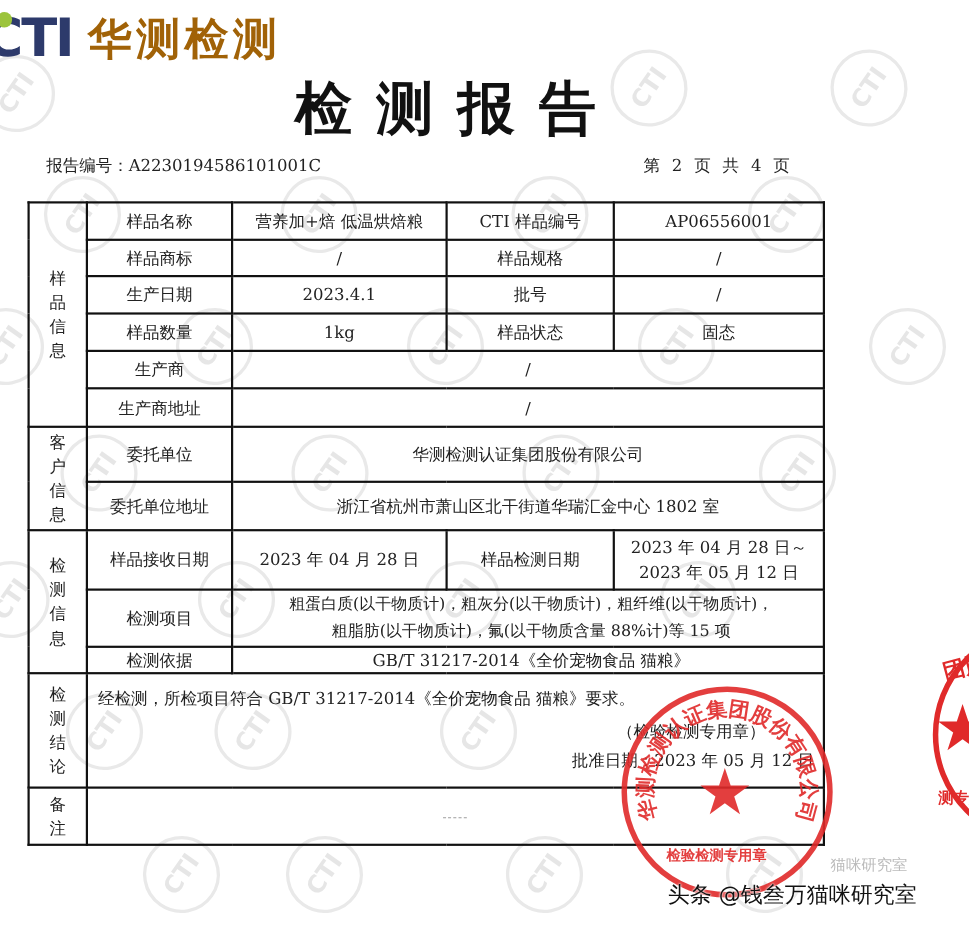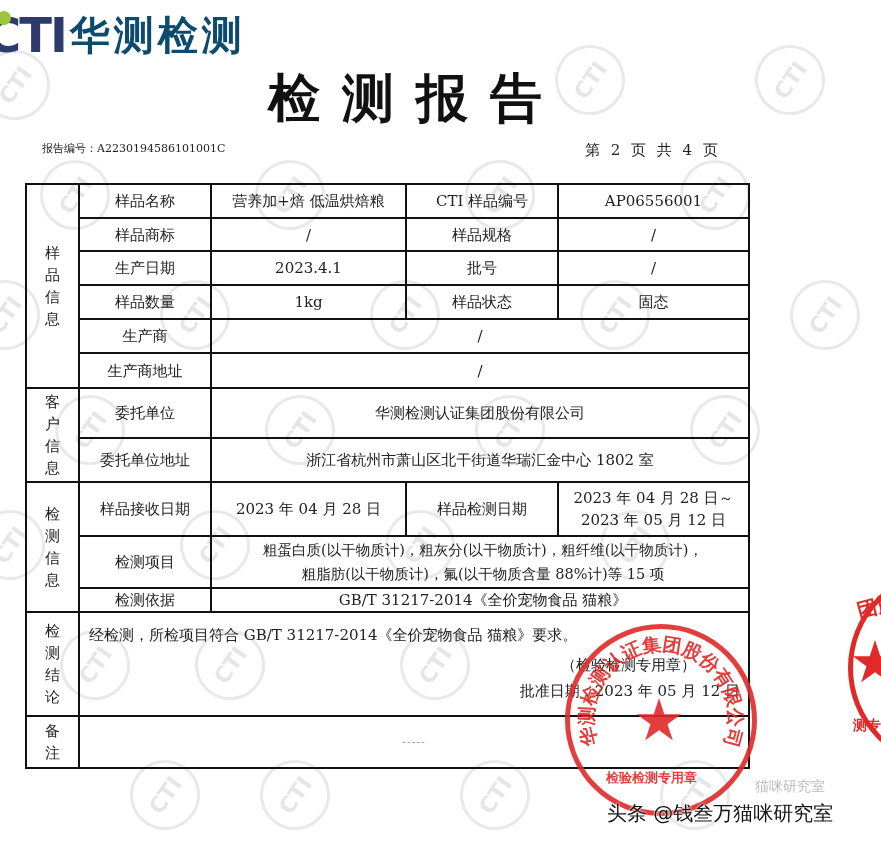--- a/index.html
+++ b/index.html
@@ -6,25 +6,25 @@
   body { width:881px; height:842px; background:#ffffff; position:relative; overflow:hidden;
          font-family:"DejaVu Serif","Liberation Serif",serif; color:#222; }
   .wm { position:absolute; width:70px; height:70px; border:3px solid #e9e9e9; border-radius:50%;
         box-sizing:border-box; display:flex; align-items:center; justify-content:center;
         color:#e6e6e6; font-family:"DejaVu Sans",sans-serif; font-weight:bold; font-size:22px;
         transform:rotate(-55deg); z-index:0; }
   .logo { position:absolute; left:0; top:0; height:70px; display:flex; align-items:center; }
   .logo-cti { font-family:"DejaVu Sans",sans-serif; font-weight:bold; font-size:48px; color:#2d3a6b;
               margin-left:-14px; position:relative; letter-spacing:-2px; }
   .logo-dot { position:absolute; left:11px; top:4px; width:14px; height:14px; border-radius:50%; background:#9cc43c; }
-  .logo-text { font-family:"DejaVu Sans",sans-serif; font-weight:bold; font-size:40px; color:#0c4a6e;
-               margin-left:4px; letter-spacing:4px; }
+  .logo-text { font-family:"DejaVu Sans",sans-serif; font-weight:bold; font-size:40px; color:#a16207;
+               margin-left:14px; letter-spacing:4px; }
   .title { position:absolute; left:268px; top:64px; font-family:"DejaVu Sans",sans-serif; font-weight:bold;
            font-size:52px; letter-spacing:22px; color:#111; }
-  .meta-left { position:absolute; left:42px; top:141px; font-size:11px; }
+  .meta-left { position:absolute; left:42px; top:141px; font-size:15px; }
   .meta-right { position:absolute; left:585px; top:141px; font-size:15px; word-spacing:6px; }
   table.report { position:absolute; left:25px; top:183px; border-collapse:collapse; z-index:1; }
   table.report td { border:2px solid #111; padding:0; text-align:center; vertical-align:middle;
                     font-size:15px; line-height:22px; }
   td.side { width:51px; font-size:16px; line-height:25px; }
   td.side span { display:block; }
   td.left { text-align:right; padding-left:6px !important; }
   .conclusion { position:relative; height:100px; text-align:left; }
   .c-text { position:absolute; left:9px; top:10px; }
   .c-stamp-label { position:absolute; right:52px; top:40px; }

